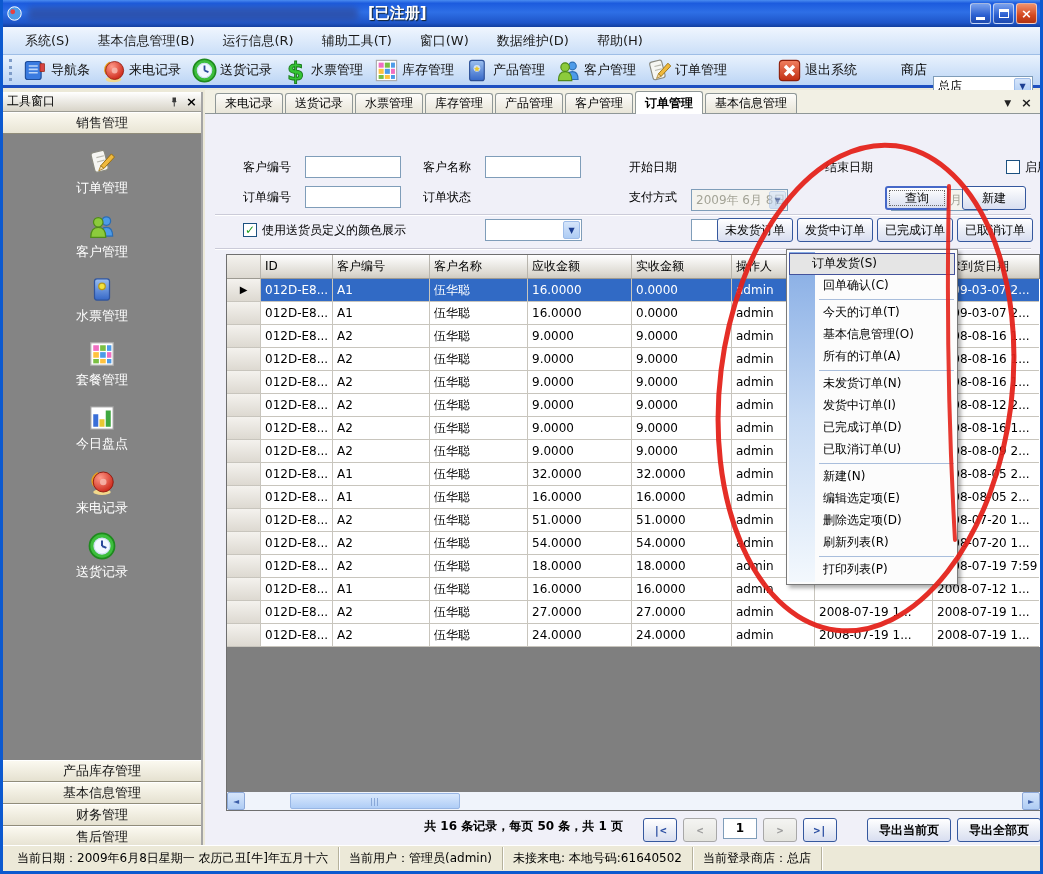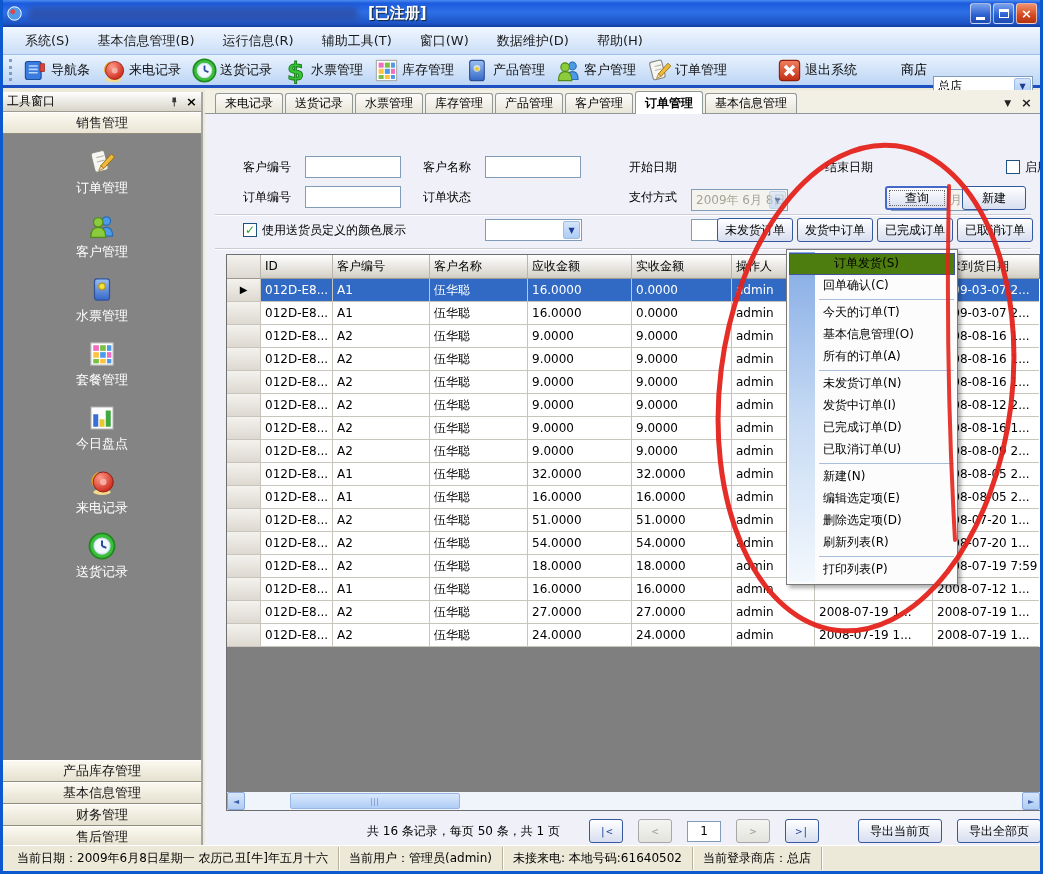--- a/index.html
+++ b/index.html
@@ -110,43 +110,43 @@
   .hscroll { position:absolute; left:0; bottom:0; width:813px; height:18px; background:#F0F4FB; display:flex; }
   .sb-arrow { width:18px; height:18px; background:linear-gradient(180deg,#D6E5FA,#AECCF4); border:1px solid #8CA8D8;
     border-radius:2px; display:grid; place-items:center; font-size:8px; color:#3C5EA8; flex:none; }
   .sb-thumb { position:absolute; left:63px; top:1px; width:170px; height:16px; border:1px solid #98B6E4; border-radius:2px;
     background:linear-gradient(180deg,#D9E8FC,#AFCDF6); }
   .sb-thumb::after { content:''; position:absolute; left:50%; top:4px; width:8px; height:8px; margin-left:-4px;
     background:repeating-linear-gradient(90deg,#89A8D8 0 1px,transparent 1px 3px); }
   .sb-arrow.right { position:absolute; right:0; top:0; }
 
   
-  .pager { position:absolute; left:21px; top:704px; width:815px; height:26px; display:flex; align-items:center;
-    justify-content:flex-end; gap:15px; font-size:12px; }
+  .pager { position:absolute; left:21px; top:704px; width:815px; height:26px; display:flex; 
+    justify-content:flex-end; gap:6px; font-size:12px;font-weight:bold; }
   .pager .summary { margin-right:14px; color:#000; }
   .pgbtn { position:static; width:34px; height:24px; font-family:"DejaVu Sans Mono","Liberation Mono",monospace;
            font-size:11px; color:#2B4EA2; }
   .pgbtn.disabled { border-color:#A8A8A8; color:#9C9C9C; background:linear-gradient(180deg,#F4F4F2,#E4E4DE); }
   .pgbox { width:34px; height:21px; background:#fff; border:1px solid #7F9DB9; text-align:center; line-height:19px; }
   .expbtn { position:static; width:84px; }
 
   
   .statusbar { position:absolute; left:0; bottom:0; width:1037px; height:26px; background:#ECE9D8;
     border-top:1px solid #fff; display:flex; align-items:center; padding:0 4px; }
   .sb-panel { font-size:12px; color:#000; padding:3px 10px; white-space:nowrap;
     border-right:1px solid #B5B19C; box-shadow:1px 0 0 #fff; }
 
   
   .cmenu { position:absolute; left:783px; top:249px; width:172px; background:#FCFCFC; border:1px solid #7A7A7A;
     box-shadow:3px 3px 4px rgba(0,0,0,.32); padding:3px 0; z-index:50; }
   .cmenu::before { content:''; position:absolute; left:2px; top:2px; bottom:2px; width:26px;
     background:linear-gradient(180deg,#84ABE4,#C6DAF4 50%,#F3F8FD); }
   .cm-item { position:relative; z-index:1; height:22px; line-height:21px; font-size:12px; color:#000;
     padding-left:36px; white-space:nowrap; cursor:pointer; }
-  .cm-item.highlight { background:#4d7c0f; border:1px solid #44539C; margin:0 2px; padding-left:44px; line-height:19px; }
+  .cm-item.highlight { background:#e5e5e5; border:1px solid #44539C; margin:0 2px; padding-left:22px; line-height:19px; }
   .cm-item.separator { height:5px; padding:0; cursor:default; }
   .cm-item.separator::after { content:''; position:absolute; left:32px; right:3px; top:2px; border-top:1px solid #A9BEDC; }
 
   
   .annotation { position:absolute; left:0; top:0; width:1043px; height:874px; z-index:90; pointer-events:none; }
 </style>
 </head>
 <body>
 
 <svg width="0" height="0" style="position:absolute" aria-hidden="true">

